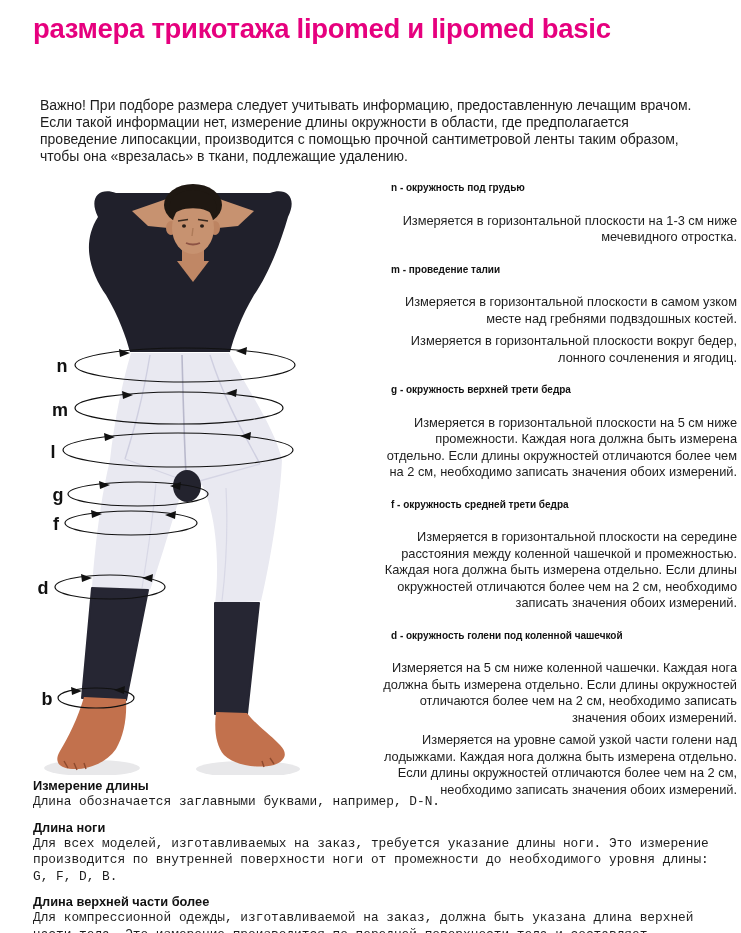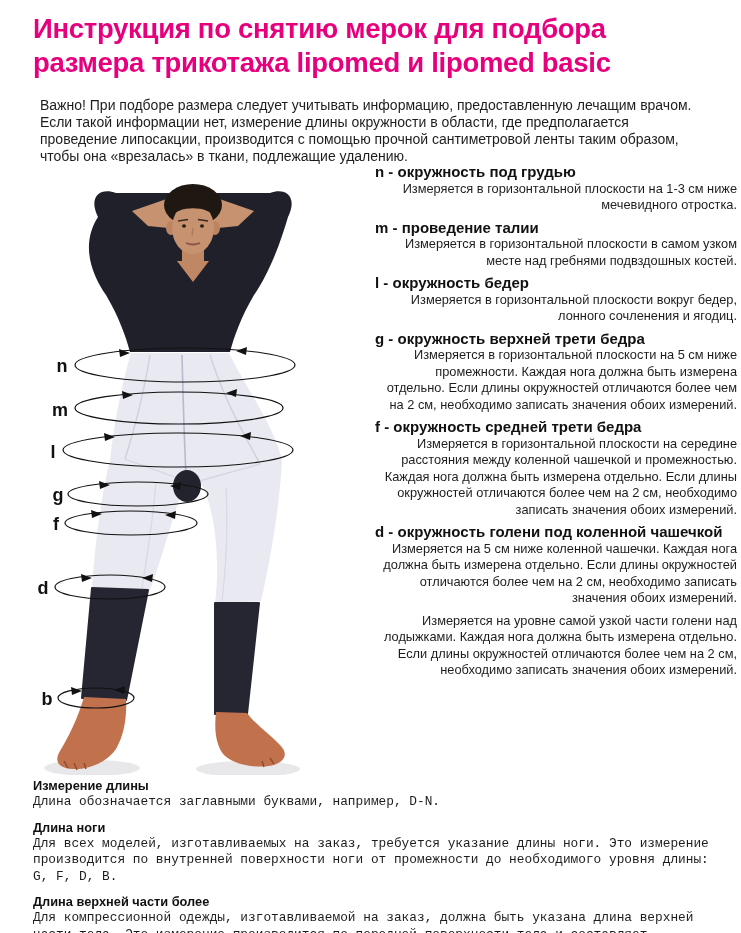--- a/index.html
+++ b/index.html
@@ -34,41 +34,40 @@
   }
   .meas-ellipse{fill:none;stroke:#111111;stroke-width:1.2;}
   .meas-arrow{fill:#111111;stroke:none;}
   
   .right-col{
     position:absolute;left:375px;top:164px;width:362px;
     font-size:12.8px;line-height:16.5px;
   }
   .m-sec{margin:0 0 6px 0;}
   .m-sec h3{
-    margin:0;font-size:15px;line-height:16.5px;font-weight:bold;color:#111111;
+    margin:16px;font-size:10px;line-height:16.5px;font-weight:bold;color:#111111;
   }
   .m-sec p{margin:0;text-align:right;}
   
   .bottom{
     position:absolute;left:33px;top:777px;width:697px;
     font-size:12.8px;line-height:16.5px;
   }
   .b-sec{margin:0 0 8px 0;}
   .b-sec h3{
     margin:0;font-size:12.8px;line-height:17px;font-weight:bold;color:#111111;
   }
   .b-sec p{margin:0;font-family:Liberation Mono, monospace;}
 </style>
 </head>
 <body>
 
 <div class="page">
 
   <h1 class="title">
-    <span class="t-line">Инструкция по снятию мерок для подбора</span>
     <span class="t-line">размера трикотажа lipomed и lipomed basic</span>
   </h1>
 
   <p class="intro">Важно! При подборе размера следует учитывать информацию, предоставленную лечащим врачом. Если такой информации нет, измерение длины окружности в области, где предполагается проведение липосакции, производится с помощью прочной сантиметровой ленты таким образом, чтобы она «врезалась» в ткани, подлежащие удалению.</p>
 
   <div class="figure">
     <svg viewBox="0 0 345 592" xmlns="http://www.w3.org/2000/svg">
 
       <ellipse cx="62" cy="585" rx="48" ry="8" fill="#e8e8ea"></ellipse>
       <ellipse cx="218" cy="586" rx="52" ry="8" fill="#e8e8ea"></ellipse>
@@ -184,21 +183,20 @@
   <div class="right-col">
     <section class="m-sec">
       <h3>n - окружность под грудью</h3>
       <p>Измеряется в горизонтальной плоскости на 1-3 см ниже мечевидного отростка.</p>
     </section>
     <section class="m-sec">
       <h3>m - проведение талии</h3>
       <p>Измеряется в горизонтальной плоскости в самом узком месте над гребнями подвздошных костей.</p>
     </section>
     <section class="m-sec">
-      <h3>l - окружность бедер</h3>
       <p>Измеряется в горизонтальной плоскости вокруг бедер, лонного сочленения и ягодиц.</p>
     </section>
     <section class="m-sec">
       <h3>g - окружность верхней трети бедра</h3>
       <p>Измеряется в горизонтальной плоскости на 5 см ниже промежности. Каждая нога должна быть измерена отдельно. Если длины окружностей отличаются более чем на 2 см, необходимо записать значения обоих измерений.</p>
     </section>
     <section class="m-sec">
       <h3>f - окружность средней трети бедра</h3>
       <p>Измеряется в горизонтальной плоскости на середине расстояния между коленной чашечкой и промежностью. Каждая нога должна быть измерена отдельно. Если длины окружностей отличаются более чем на 2 см, необходимо записать значения обоих измерений.</p>
     </section>

